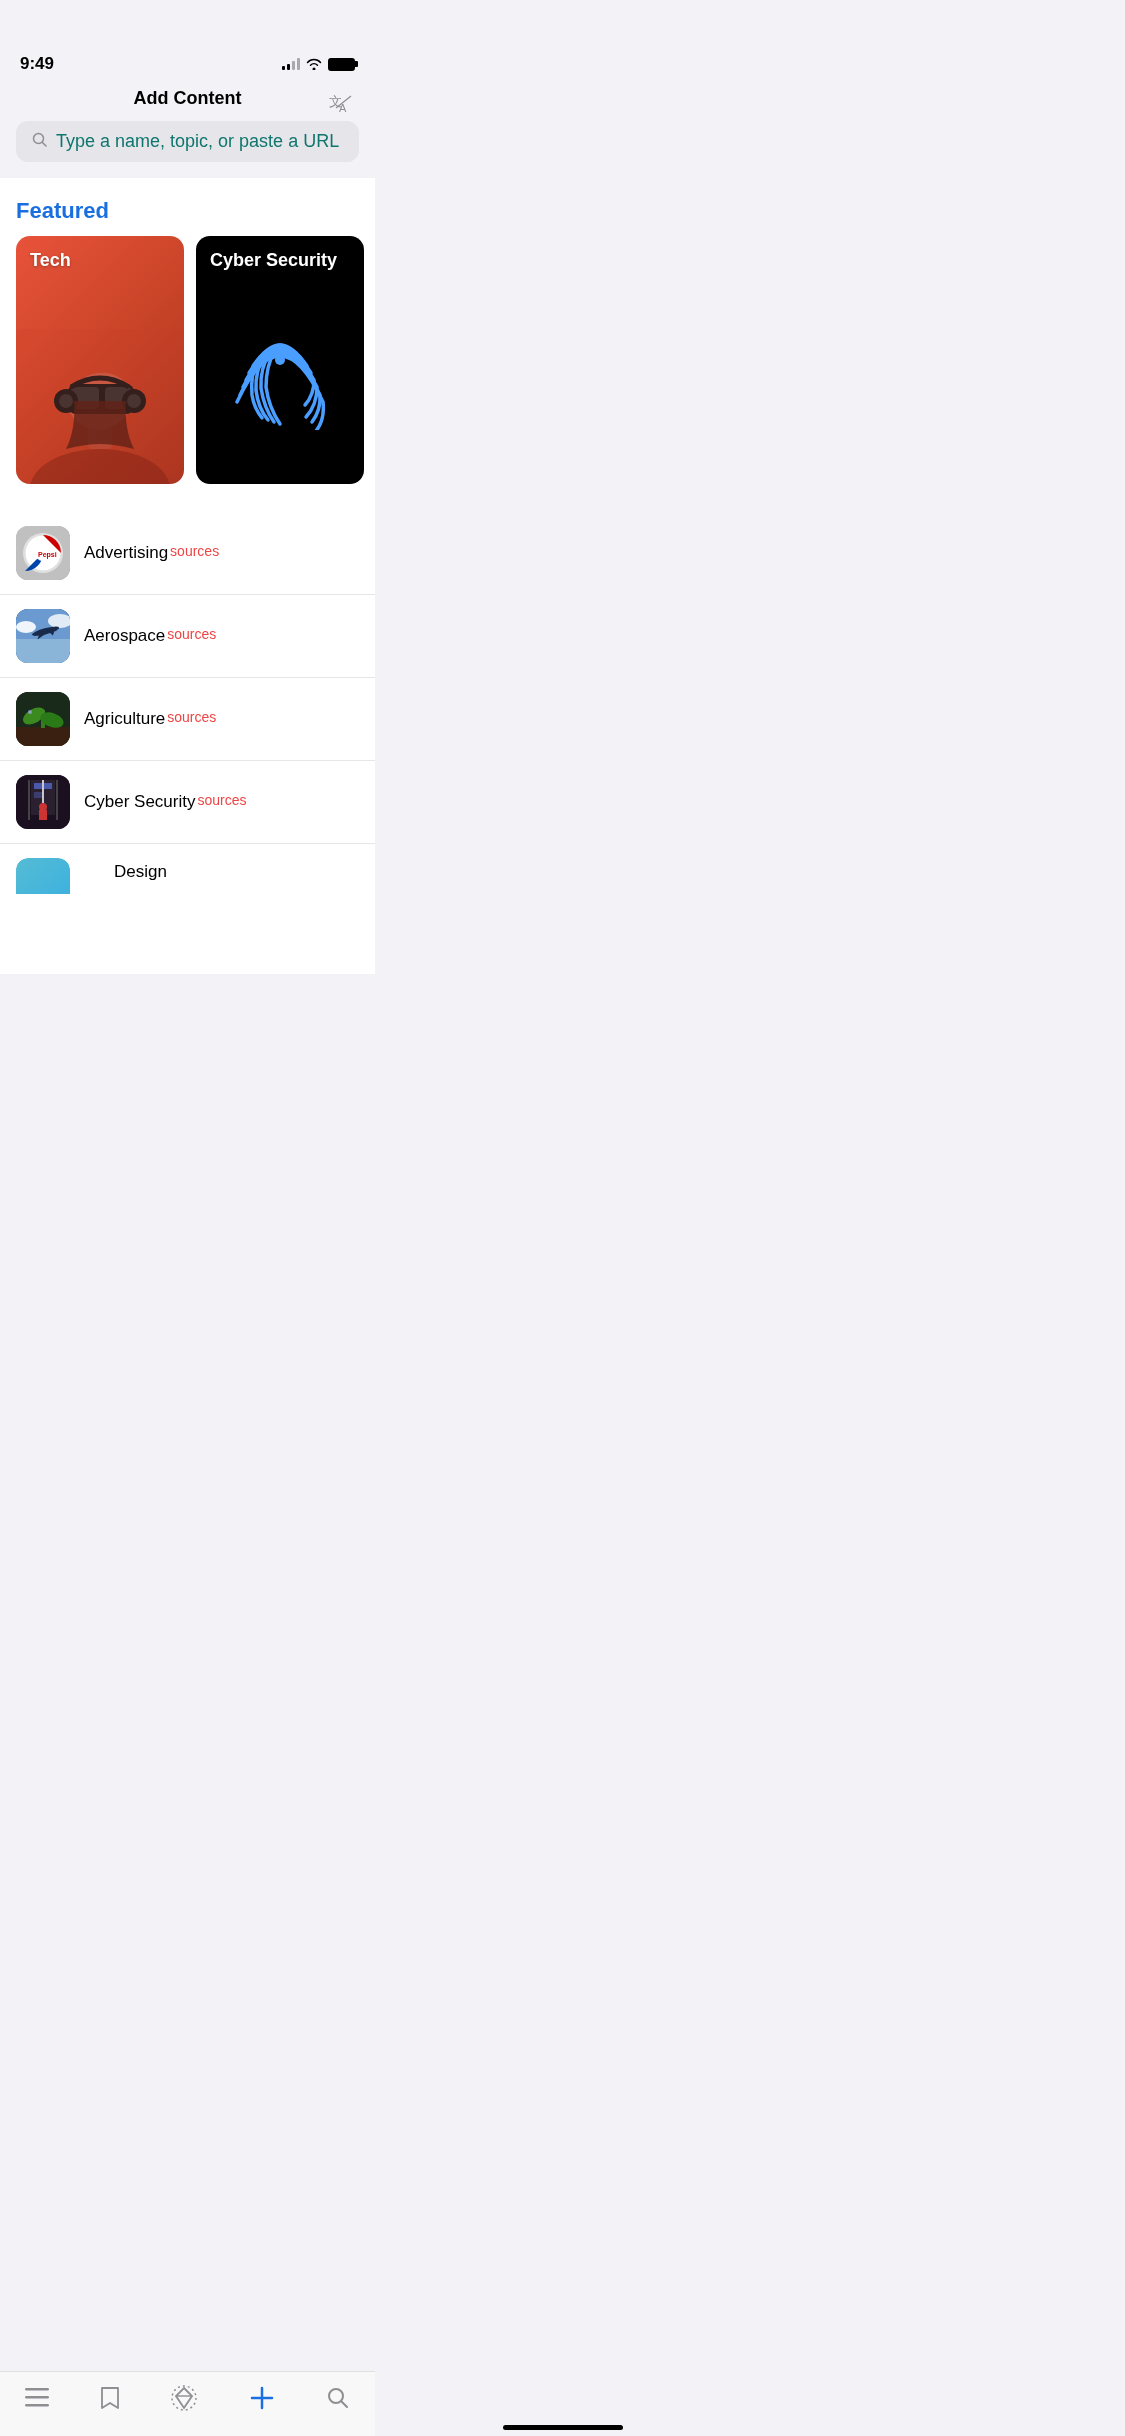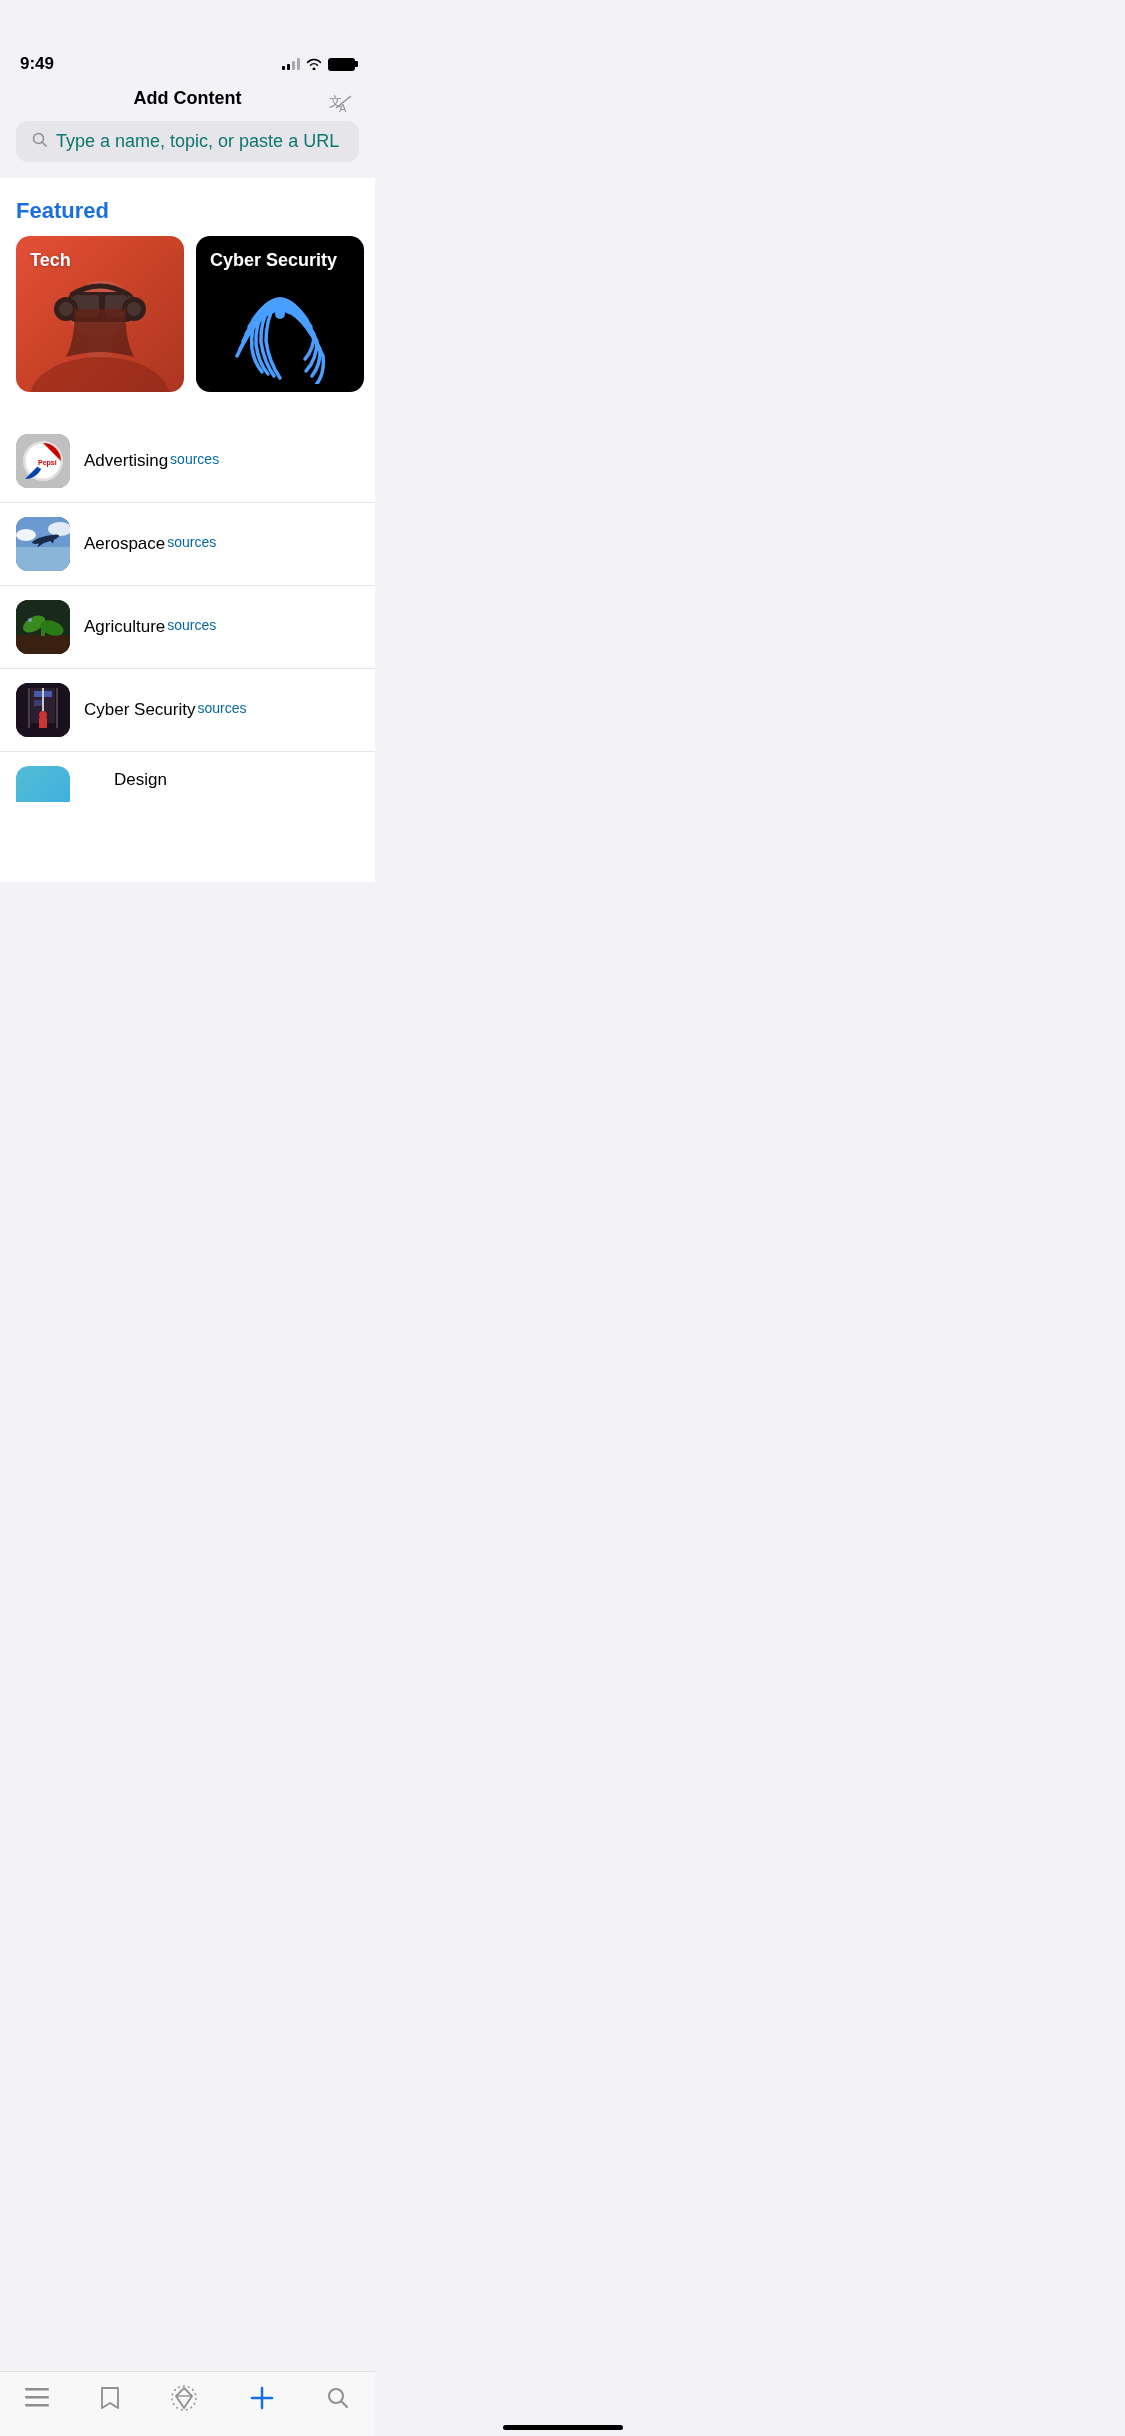--- a/index.html
+++ b/index.html
@@ -133,21 +133,21 @@
       overflow-x: auto;
       padding: 0 16px 20px;
       gap: 12px;
       scrollbar-width: none;
     }
     .cards-scroll::-webkit-scrollbar { display: none; }
 
     .card {
       flex-shrink: 0;
       width: 168px;
-      height: 156px;
+      height: 248px;
       border-radius: 14px;
       overflow: hidden;
       position: relative;
     }
 
     
     .card-tech {
       background: linear-gradient(135deg, #e8533a 0%, #c94428 50%, #a83520 100%);
     }
 
@@ -257,21 +257,21 @@
     }
 
     .industry-name {
       font-size: 17px;
       font-weight: 500;
       color: #000;
     }
 
     .industry-sources {
       font-size: 14px;
-      color: #0369a1;
+      color: #ef4444;
     }
 
     
     .tab-bar {
       position: fixed;
       bottom: 0;
       left: 0;
       width: 375px;
       background: rgba(248, 248, 248, 0.95);
       border-top: 1px solid #e0e0e0;

